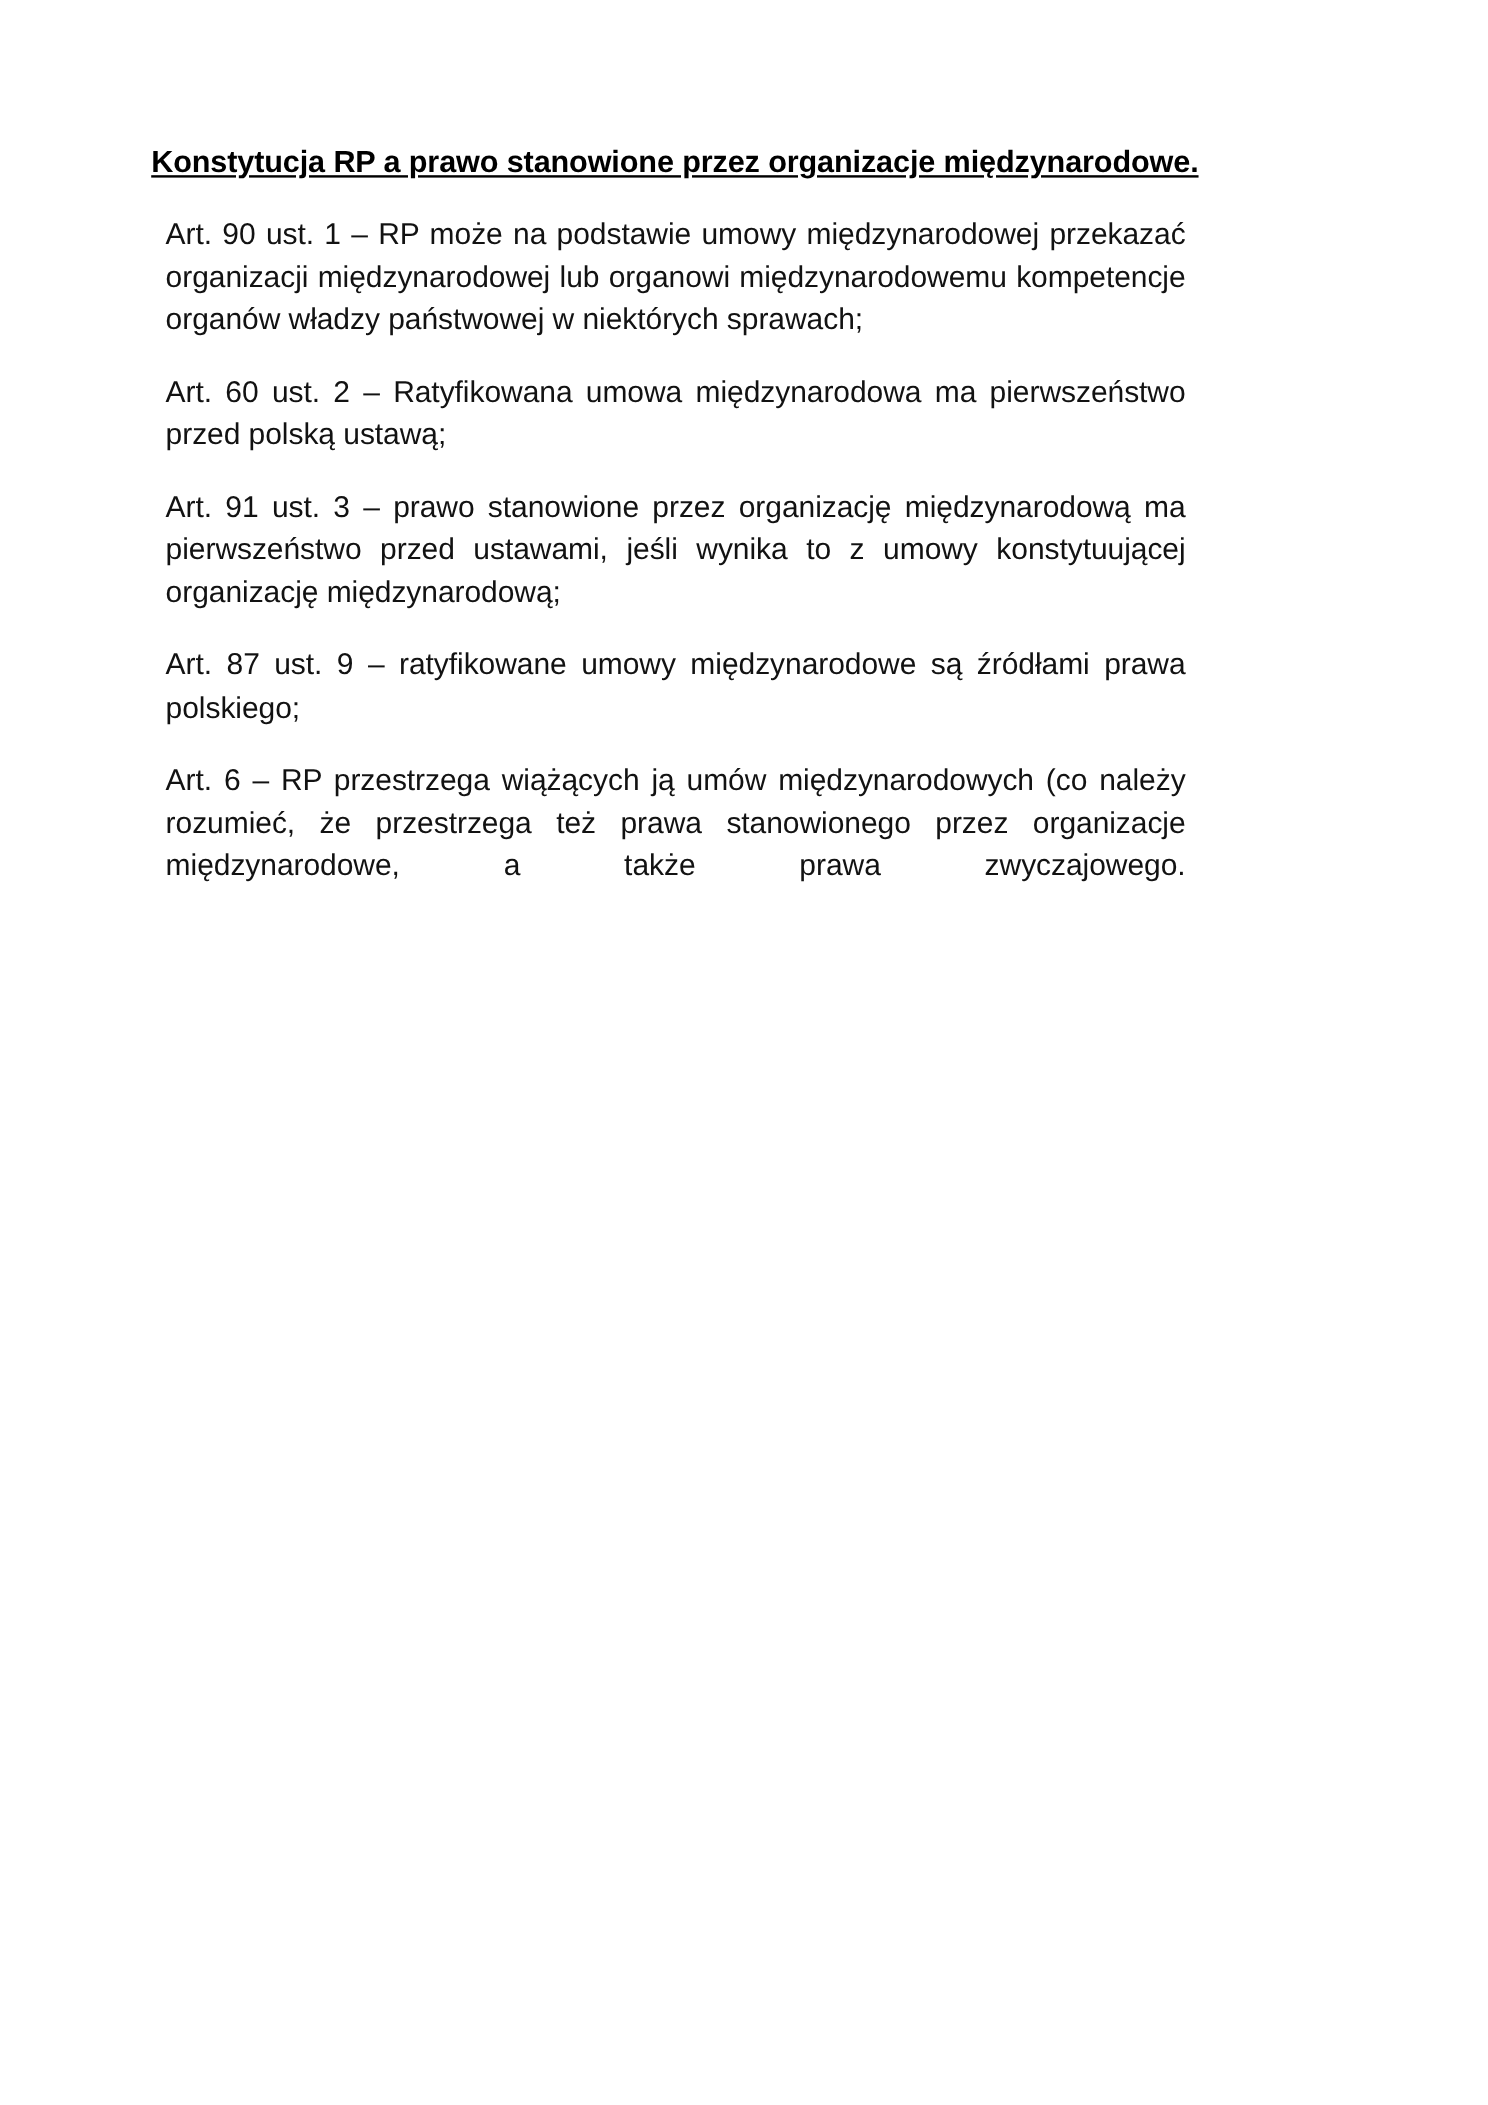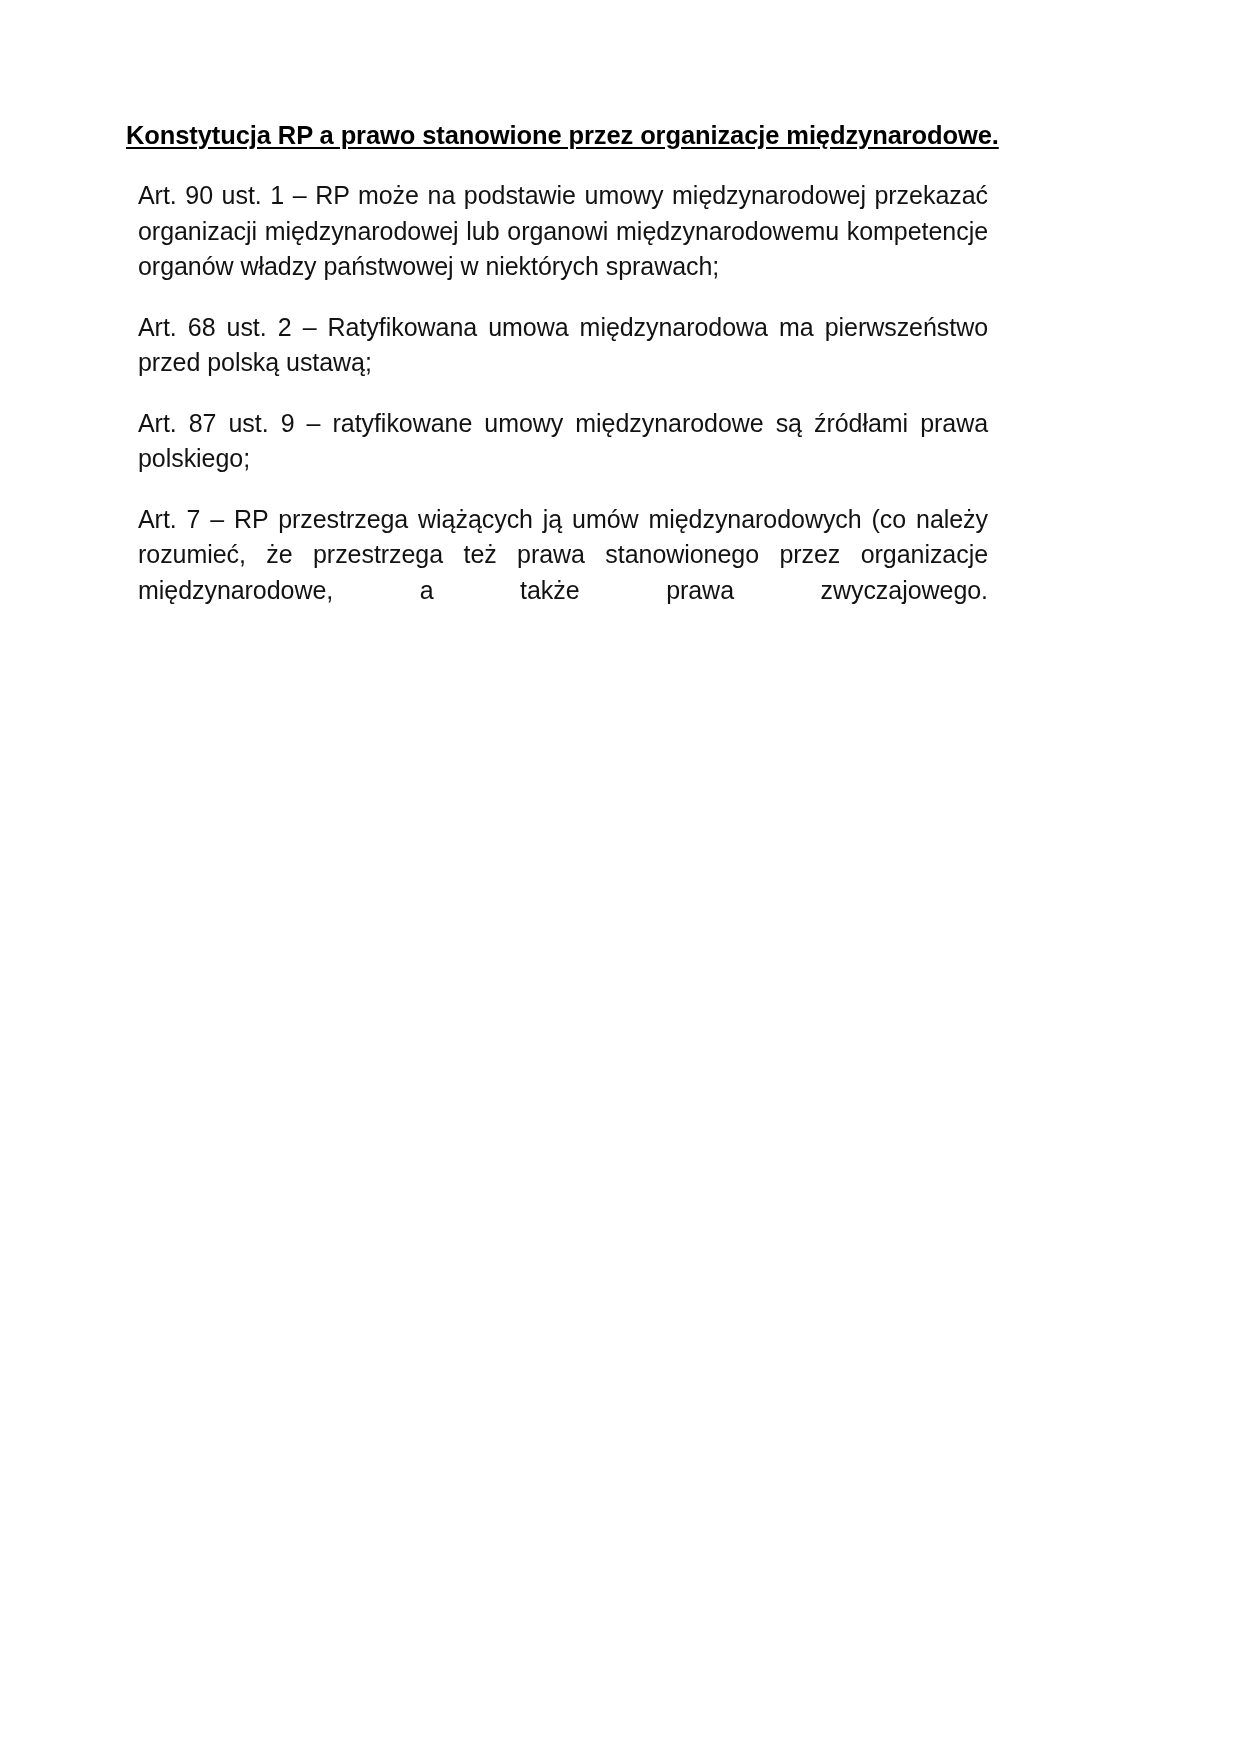--- a/index.html
+++ b/index.html
@@ -54,21 +54,22 @@
 </head>
 <body>
 
 <div class="page">
   <div class="content">
 
     <h1 class="doc-title">Konstytucja RP a prawo stanowione przez organizacje międzynarodowe.</h1>
 
     <p class="para">Art. 90 ust. 1 – RP może na podstawie umowy międzynarodowej przekazać organizacji międzynarodowej lub organowi międzynarodowemu kompetencje organów władzy państwowej w niektórych sprawach;</p>
 
-    <p class="para">Art. 68 ust. 2 – Ratyfikowana umowa międzynarodowa ma pierwszeństwo przed polską ustawą;</p>
+    <p class="para">Art. 60 ust. 2 – Ratyfikowana umowa międzynarodowa ma pierwszeństwo przed polską ustawą;</p>
 
+    <p class="para">Art. 91 ust. 3 – prawo stanowione przez organizację międzynarodową ma pierwszeństwo przed ustawami, jeśli wynika to z umowy konstytuującej organizację międzynarodową;</p>
 
     <p class="para">Art. 87 ust. 9 – ratyfikowane umowy międzynarodowe są źródłami prawa polskiego;</p>
 
-    <p class="para force-justify-last">Art. 7 – RP przestrzega wiążących ją umów międzynarodowych (co należy rozumieć, że przestrzega też prawa stanowionego przez organizacje międzynarodowe, a także prawa zwyczajowego.</p>
+    <p class="para force-justify-last">Art. 6 – RP przestrzega wiążących ją umów międzynarodowych (co należy rozumieć, że przestrzega też prawa stanowionego przez organizacje międzynarodowe, a także prawa zwyczajowego.</p>
 
   </div>
 </div>
 
 </body></html>

